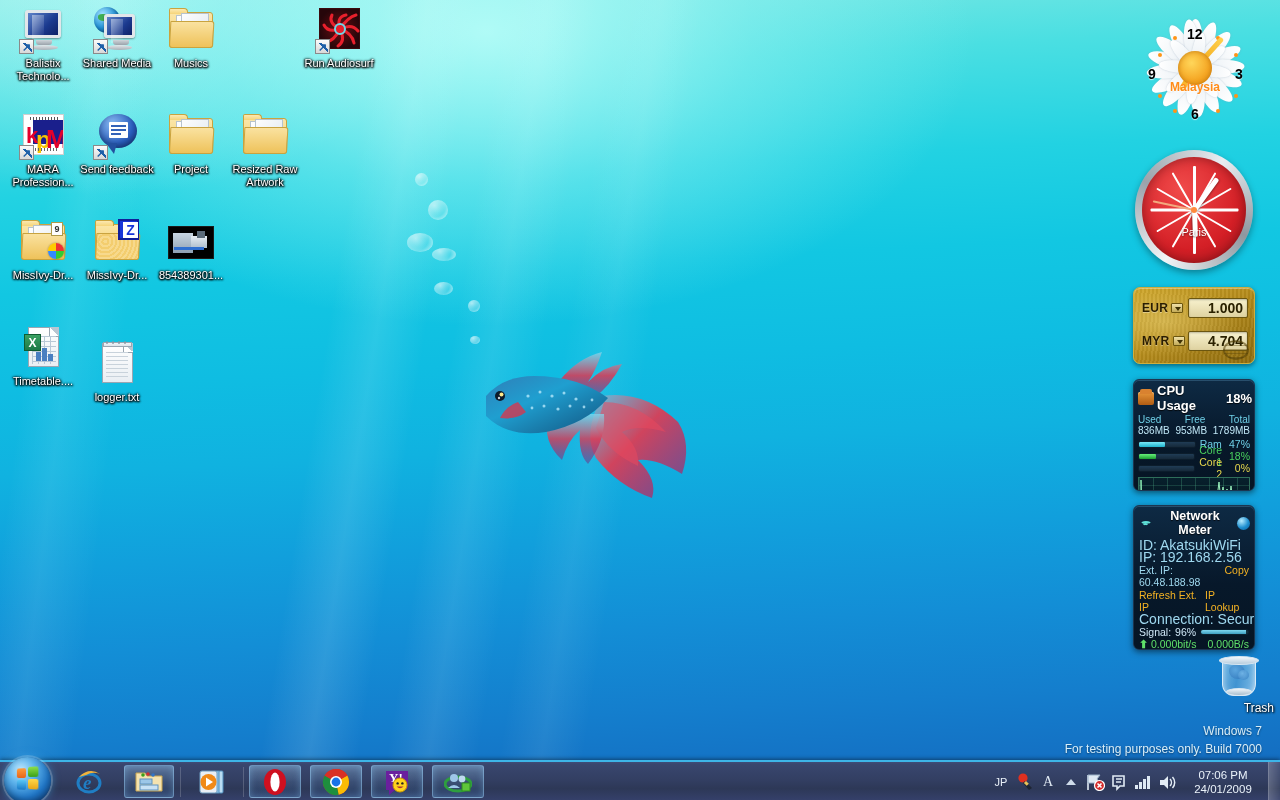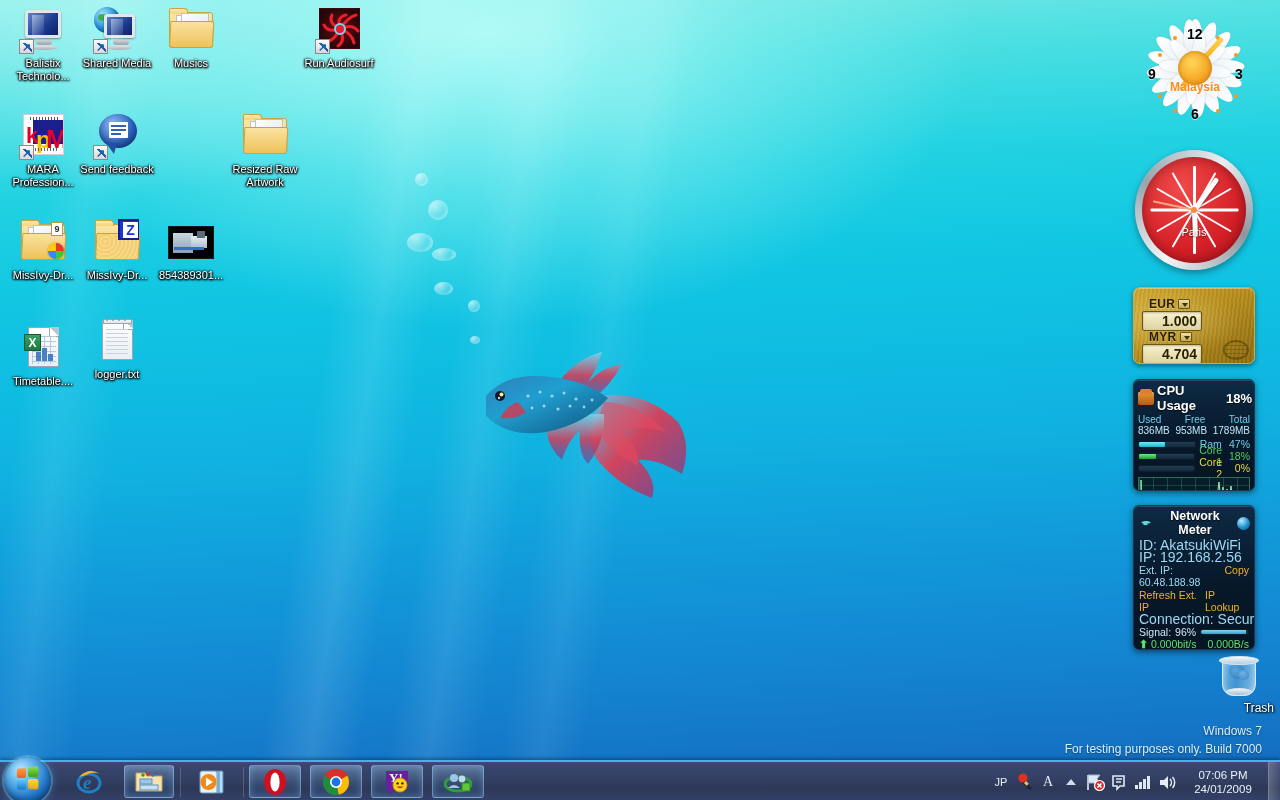--- a/index.html
+++ b/index.html
@@ -145,21 +145,21 @@
 
   
   #currency{ left:1133px; top:287px; width:122px; height:77px;
     border-radius:7px; border:1px solid #cfae3d;
     background:
       radial-gradient(ellipse at 25% 45%, rgba(255,240,160,.35), rgba(255,240,160,0) 60%),
       repeating-linear-gradient(96deg, rgba(255,255,255,.055) 0 2px, rgba(0,0,0,.05) 2px 4px),
       linear-gradient(150deg,#cfa629,#b98f1c 45%,#8f6c0f);
     box-shadow:0 2px 5px rgba(0,0,0,.45), inset 0 1px 0 rgba(255,255,255,.35);
     overflow:hidden;}
-  .crow{ position:absolute; left:8px; height:22px; display:flex; align-items:center;flex-direction:column; }
+  .crow{ position:absolute; left:8px; height:22px; display:flex; align-items:center; }
   .ccode{ width:46px; color:#2a1d00; font-size:12px; font-weight:bold; letter-spacing:.3px;
     text-shadow:0 1px 0 rgba(255,255,255,.35); display:flex; align-items:center; gap:3px;}
   .cdrop{ width:12px; height:10px; background:linear-gradient(#efe0a8,#c3ab58); border:1px solid #6b5610;
     border-radius:1px; position:relative;}
   .cdrop:after{ content:""; position:absolute; left:3px; top:3px; border-left:3px solid transparent;
     border-right:3px solid transparent; border-top:4px solid #3c2f04;}
   .cval{ width:60px; height:20px; border:1px solid #6b5610; border-radius:2px;
     background:linear-gradient(#f8f2cf,#ded2a0); text-align:right; padding-right:4px;
     font-size:14px; font-weight:bold; color:#2a2100; line-height:19px;
     box-shadow:inset 0 1px 2px rgba(0,0,0,.25);}
@@ -435,20 +435,32 @@
       <div style="position:absolute;left:18px;top:13px;width:15px;height:2px;background:#3262b8;"></div>
       <div style="position:absolute;left:18px;top:17px;width:15px;height:2px;background:#3262b8;"></div>
       <div style="position:absolute;left:18px;top:21px;width:10px;height:2px;background:#3262b8;"></div>
       <div class="shortcut">
           <div class="arrw">↗</div>
         </div>
     </div>
     <div class="lbl">Send feedback</div>
   </div>
 
+  <div class="dicon" style="left:154px;top:112px;">
+    <div class="glyph">
+      <div class="folder">
+          <div class="back"></div>
+          <div class="tab"></div>
+          <div class="paper"></div>
+          <div class="paper2"></div>
+          <div class="front"></div>
+        </div>
+    </div>
+    <div class="lbl">Project</div>
+  </div>
 
   <div class="dicon" style="left:228px;top:112px;">
     <div class="glyph">
       <div class="folder">
           <div class="back"></div>
           <div class="tab"></div>
           <div class="paper"></div>
           <div class="paper2"></div>
           <div class="front"></div>
         </div>
@@ -506,21 +518,21 @@
         repeating-linear-gradient(#b9c8d6 0 1px, transparent 1px 5px),
         repeating-linear-gradient(90deg,#b9c8d6 0 1px, transparent 1px 6px);"></div>
       <div style="position:absolute;left:17px;top:28px;width:5px;height:9px;background:#4a7fc1;"></div>
       <div style="position:absolute;left:23px;top:24px;width:5px;height:13px;background:#4a7fc1;"></div>
       <div style="position:absolute;left:29px;top:30px;width:5px;height:7px;background:#4a7fc1;"></div>
       <div style="position:absolute;left:5px;top:10px;width:17px;height:17px;background:linear-gradient(#3aa062,#1d7a45);border:1px solid #0f5c32;color:#fff;font:bold 12px 'Liberation Sans',sans-serif;text-align:center;line-height:16px;">X</div>
     </div>
     <div class="lbl">Timetable....</div>
   </div>
 
-  <div class="dicon" style="left:80px;top:317px;">
+  <div class="dicon" style="left:80px;top:340px;">
     <div class="glyph">
       <div class="doc"></div>
       <div style="position:absolute;left:10px;top:2px;width:29px;height:5px;background:linear-gradient(#f2f5f8,#dde4eb);border:1px solid #9aa6b2;"></div>
       <div style="position:absolute;left:13px;top:1px;width:2px;height:3px;border-radius:50%;background:#8a98a6;"></div>
       <div style="position:absolute;left:19px;top:1px;width:2px;height:3px;border-radius:50%;background:#8a98a6;"></div>
       <div style="position:absolute;left:25px;top:1px;width:2px;height:3px;border-radius:50%;background:#8a98a6;"></div>
       <div style="position:absolute;left:31px;top:1px;width:2px;height:3px;border-radius:50%;background:#8a98a6;"></div>
       <div class="lines" style="left:13px;top:12px;width:22px;height:26px;"></div>
     </div>
     <div class="lbl">logger.txt</div>

